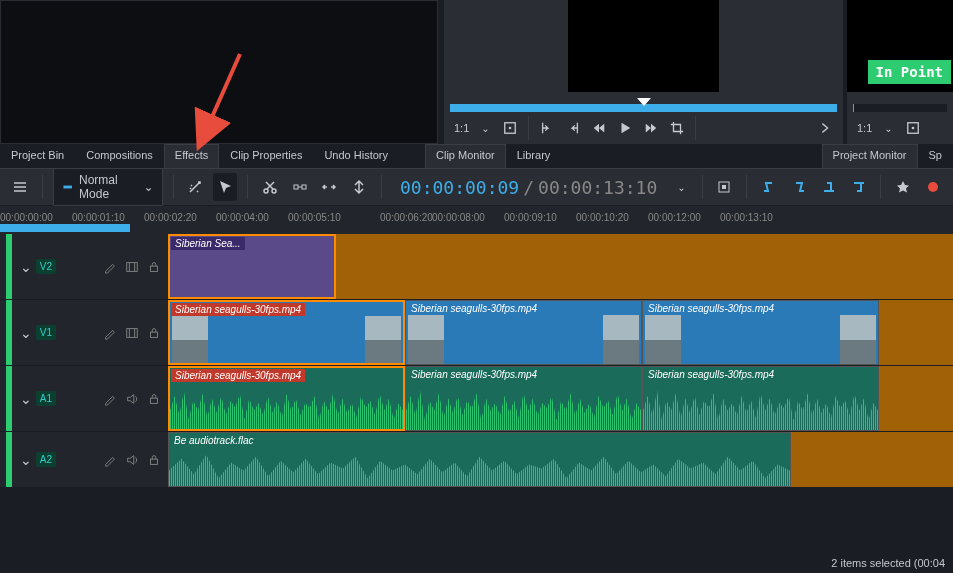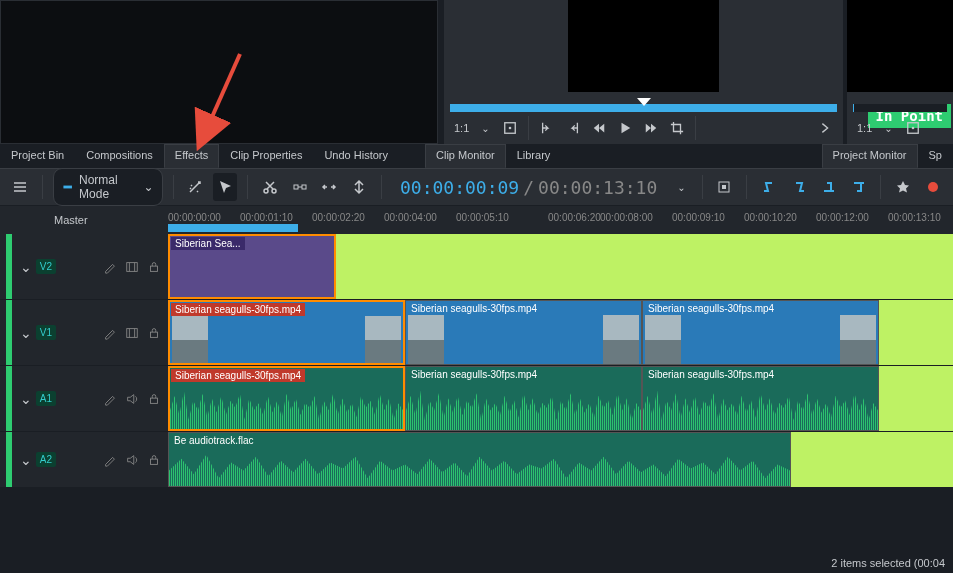--- a/index.html
+++ b/index.html
@@ -5,21 +5,21 @@
 * { margin: 0; padding: 0; box-sizing: border-box; }
 body { background: #1a1e24; color: #c5c8cc; font-family: "Segoe UI", Arial, sans-serif; font-size: 12px; width: 953px; height: 573px; overflow: hidden; position: relative; }
 
 
 .preview-area { display: flex; height: 144px; }
 .left-panel { width: 438px; background: #0c0e11; border: 1px solid #2a2e34; }
 .center-panel { flex: 1; background: #2a2e34; position: relative; margin-left: 6px; }
 .right-panel { width: 106px; background: #2a2e34; margin-left: 4px; position: relative; }
 .preview-black { position: absolute; top: 0; left: 124px; right: 124px; bottom: 52px; background: #000; }
 .preview-black-right { position: absolute; top: 0; left: 0; right: 0; bottom: 52px; background: #000; }
-.in-point-badge { position: absolute; top: 60px; right: 2px; background: #2ecc71; color: #fff; font-family: monospace; font-size: 14px; padding: 4px 8px; font-weight: bold; margin-top: 44px; }
+.in-point-badge { position: absolute; top: 60px; right: 2px; background: #2ecc71; color: #fff; font-family: monospace; font-size: 14px; padding: 4px 8px; font-weight: bold; }
 .scrub-bar { position: absolute; bottom: 32px; left: 6px; right: 6px; height: 8px; background: #1a1e24; }
 .scrub-bar-fill { height: 100%; background: #3daee9; }
 .scrub-handle { position: absolute; bottom: 38px; left: 50%; transform: translateX(-50%); width: 0; height: 0; border-left: 7px solid transparent; border-right: 7px solid transparent; border-top: 8px solid #fff; }
 
 .monitor-controls { position: absolute; bottom: 0; left: 0; right: 0; height: 32px; display: flex; align-items: center; gap: 2px; padding: 0 6px; }
 .mon-btn { width: 24px; height: 24px; background: transparent; border: none; color: #c5c8cc; display: flex; align-items: center; justify-content: center; cursor: pointer; }
 .mon-btn svg { width: 14px; height: 14px; fill: currentColor; }
 .mon-text { font-size: 11px; padding: 0 4px; }
 .mon-chevron { font-size: 10px; padding: 0 6px; }
 
@@ -29,21 +29,21 @@
 .tab { padding: 4px 10px; background: #1a1e24; color: #c5c8cc; border: 1px solid transparent; cursor: pointer; font-size: 11px; white-space: nowrap; }
 .tab.active { background: #2a2e34; border-top: 1px solid #3a3e44; border-left: 1px solid #3a3e44; border-right: 1px solid #3a3e44; }
 .tab-spacer { flex: 1; }
 .tab-spacer.small { width: 26px; flex: none; }
 
 
 .toolbar { display: flex; align-items: center; height: 38px; background: #2a2e34; border-top: 1px solid #3a3e44; border-bottom: 1px solid #1a1e24; padding: 0 8px; gap: 6px; }
 .tb-btn { width: 28px; height: 28px; background: transparent; border: none; color: #c5c8cc; display: flex; align-items: center; justify-content: center; cursor: pointer; border-radius: 3px; }
 .tb-btn.active { background: #1a1e24; }
 .tb-btn svg { width: 16px; height: 16px; fill: currentColor; }
-.tb-dropdown { display: flex; align-items: center; background: #1a1e24; border: 1px solid #3a3e44; border-radius: 9px; padding: 4px 8px; gap: 6px; cursor: pointer; }
+.tb-dropdown { display: flex; align-items: center; background: #1a1e24; border: 1px solid #3a3e44; border-radius: 1px; padding: 4px 8px; gap: 6px; cursor: pointer; }
 .tb-sep { width: 1px; height: 24px; background: #3a3e44; margin: 0 4px; }
 .timecode { font-family: monospace; font-size: 18px; color: #3daee9; padding: 0 8px; }
 .timecode .sep { color: #888; padding: 0 4px; }
 .timecode .dur { color: #888; }
 
 
 .timeline { display: flex; flex-direction: column; }
 .ruler-row { display: flex; height: 28px; }
 .trackhead-col { width: 168px; background: #22262c; }
 .master-label { padding: 8px 0 0 54px; font-size: 11px; }
@@ -54,21 +54,21 @@
 .track { display: flex; height: 66px; border-bottom: 1px solid #1a1e24; }
 .track.short { height: 56px; }
 .trackhead { width: 168px; background: #22262c; display: flex; align-items: center; padding: 0 6px; gap: 4px; }
 .trackhead .chev { font-size: 14px; }
 .track-badge { background: #0b4030; color: #3cc; padding: 2px 4px; font-size: 10px; border-radius: 2px; }
 .track-handle { width: 6px; height: 100%; background: #2ecc71; margin-right: 4px; }
 .trackhead-icons { display: flex; gap: 6px; margin-left: auto; }
 .th-icon { width: 16px; height: 16px; color: #888; display: flex; align-items: center; justify-content: center; }
 .th-icon svg { width: 14px; height: 14px; fill: currentColor; }
 
-.trackbody { flex: 1; background: #bef264; position: relative; }
+.trackbody { flex: 1; background: #a16207; position: relative; font-style: italic; }
 .clip { position: absolute; top: 0; bottom: 0; border: 1px solid #555; overflow: hidden; }
 .clip-label { position: absolute; top: 1px; left: 1px; padding: 1px 4px; font-size: 10px; color: #fff; z-index: 2; white-space: nowrap; }
 .clip.purple { background: #5a4a8a; border-color: #ff8c00; border-width: 2px; }
 .clip.purple .clip-label { background: #3a2a6a; }
 .clip.blue { background: #2a7ab8; }
 .clip.blue .clip-label { background: #c0392b; }
 .clip.blue.nored .clip-label { background: transparent; color: #fff; }
 .clip.selected { border: 2px solid #ff8c00; }
 .clip.audio { background: #1a6b5a; }
 .clip.audio .clip-label { background: #c0392b; }
@@ -281,23 +281,20 @@
     </button>
   <button class="tb-btn">
       <svg viewBox="0 0 16 16">
         <circle cx="8" cy="8" r="5" fill="#e74c3c"></circle>
       </svg>
     </button>
 </div>
 
 <div class="timeline">
   <div class="ruler-row">
-    <div class="trackhead-col">
-        <div class="master-label">Master</div>
-      </div>
     <div class="ruler">
       <span class="ruler-tick" style="left:0px">00:00:00:00</span>
       <span class="ruler-tick" style="left:72px">00:00:01:10</span>
       <span class="ruler-tick" style="left:144px">00:00:02:20</span>
       <span class="ruler-tick" style="left:216px">00:00:04:00</span>
       <span class="ruler-tick" style="left:288px">00:00:05:10</span>
       <span class="ruler-tick" style="left:380px">00:00:06:20</span>
       <span class="ruler-tick" style="left:432px">00:00:08:00</span>
       <span class="ruler-tick" style="left:504px">00:00:09:10</span>
       <span class="ruler-tick" style="left:576px">00:00:10:20</span>

